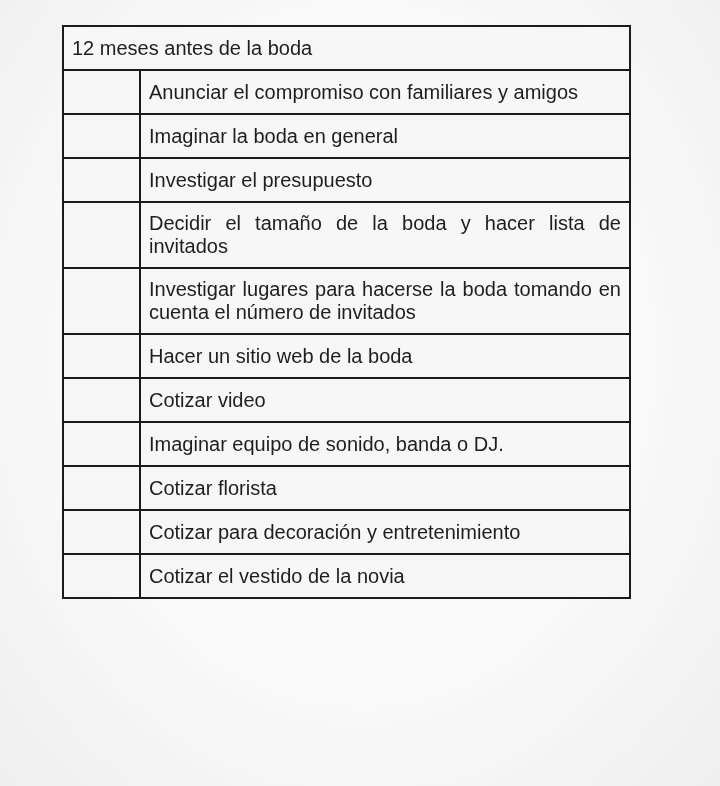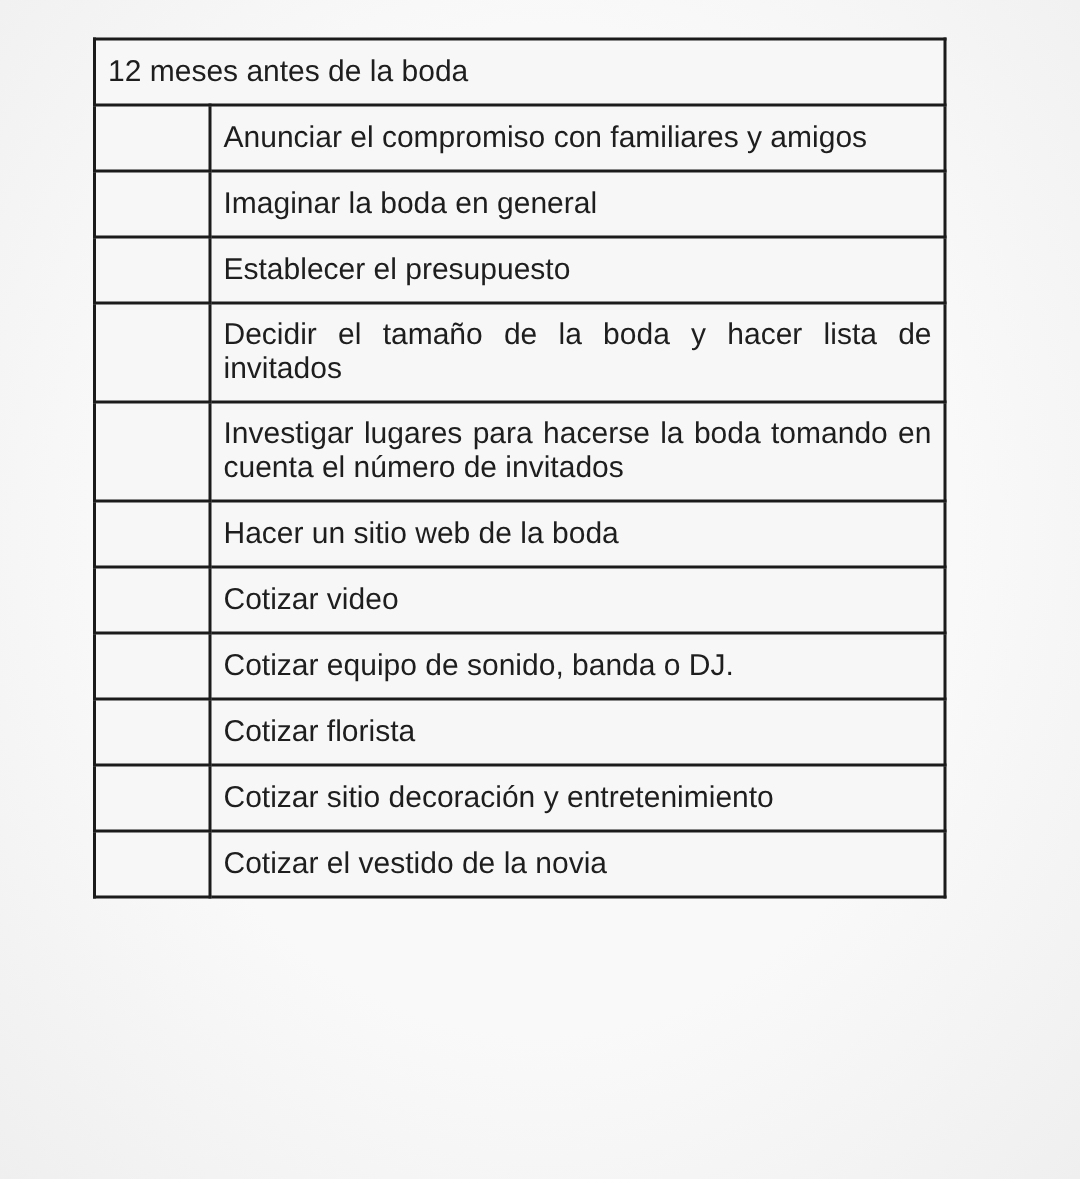--- a/index.html
+++ b/index.html
@@ -64,21 +64,21 @@
     <td class="task-cell">Anunciar el compromiso con familiares y amigos</td>
   </tr>
 
   <tr>
     <td class="check-cell"></td>
     <td class="task-cell">Imaginar la boda en general</td>
   </tr>
 
   <tr>
     <td class="check-cell"></td>
-    <td class="task-cell">Establecer el presupuesto</td>
+    <td class="task-cell">Investigar el presupuesto</td>
   </tr>
 
 
   <tr>
     <td class="check-cell"></td>
     <td class="task-cell">Decidir el tamaño de la boda y hacer lista de invitados</td>
   </tr>
 
   <tr>
     <td class="check-cell"></td>
@@ -92,31 +92,31 @@
 
 
 
   <tr>
     <td class="check-cell"></td>
     <td class="task-cell">Cotizar video</td>
   </tr>
 
   <tr>
     <td class="check-cell"></td>
-    <td class="task-cell">Cotizar equipo de sonido, banda o DJ.</td>
+    <td class="task-cell">Imaginar equipo de sonido, banda o DJ.</td>
   </tr>
 
   <tr>
     <td class="check-cell"></td>
     <td class="task-cell">Cotizar florista</td>
   </tr>
 
   <tr>
     <td class="check-cell"></td>
-    <td class="task-cell">Cotizar sitio decoración y entretenimiento</td>
+    <td class="task-cell">Cotizar para decoración y entretenimiento</td>
   </tr>
 
   <tr>
     <td class="check-cell"></td>
     <td class="task-cell">Cotizar el vestido de la novia</td>
   </tr>
 </tbody>
 </table>
 
 </body></html>

